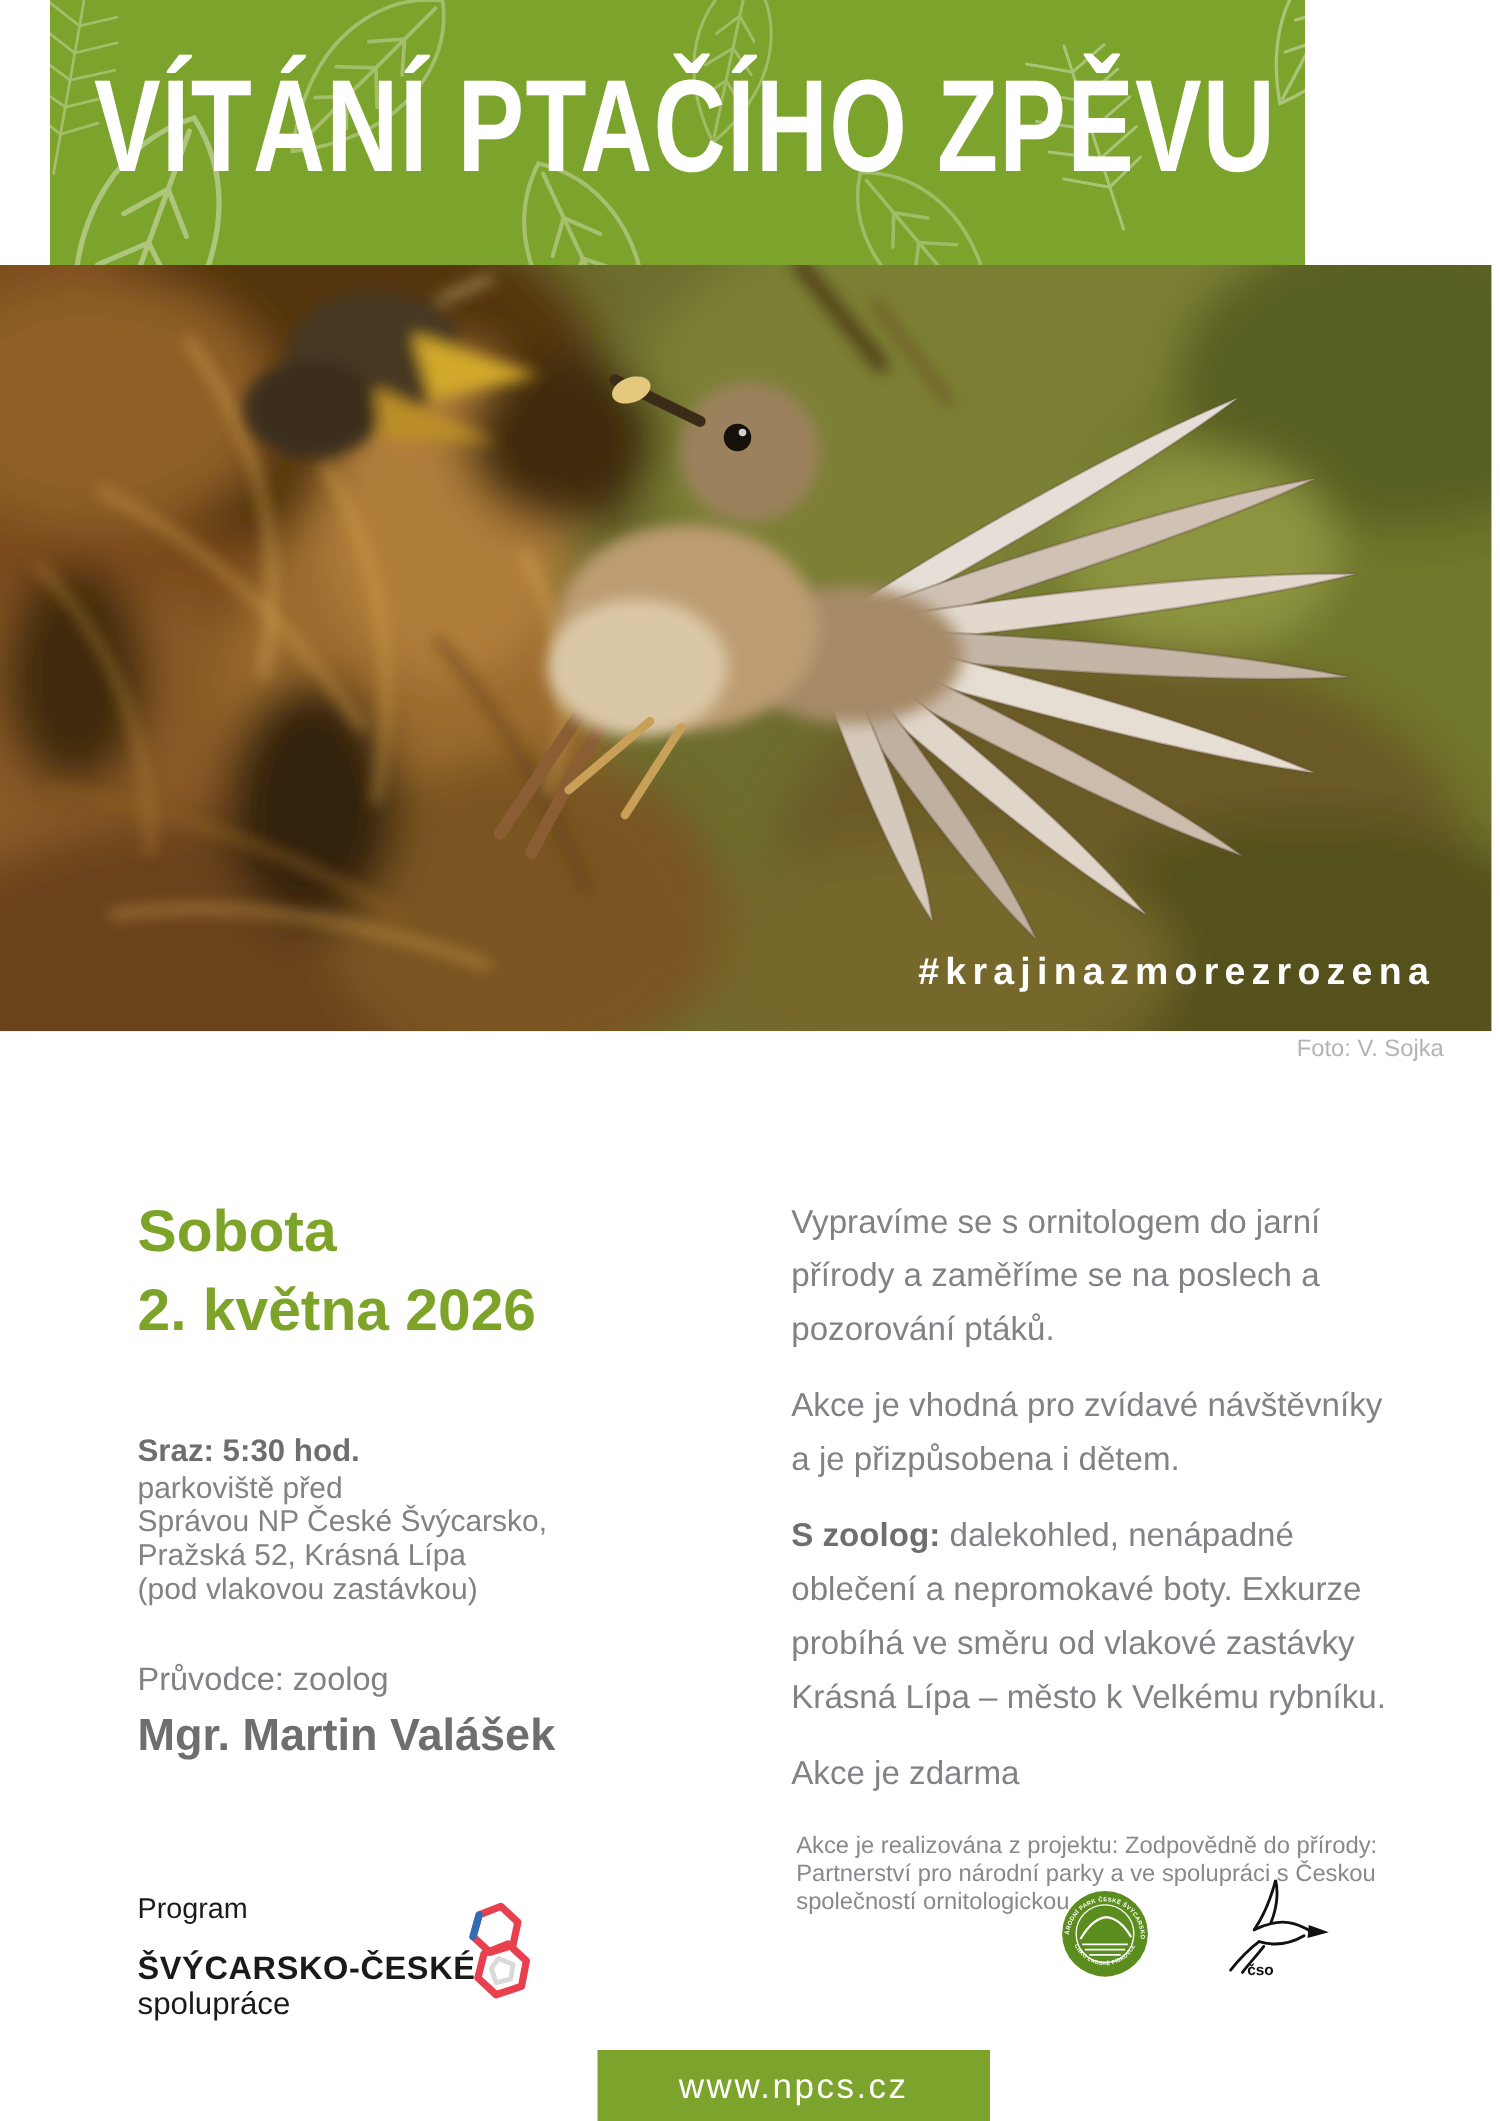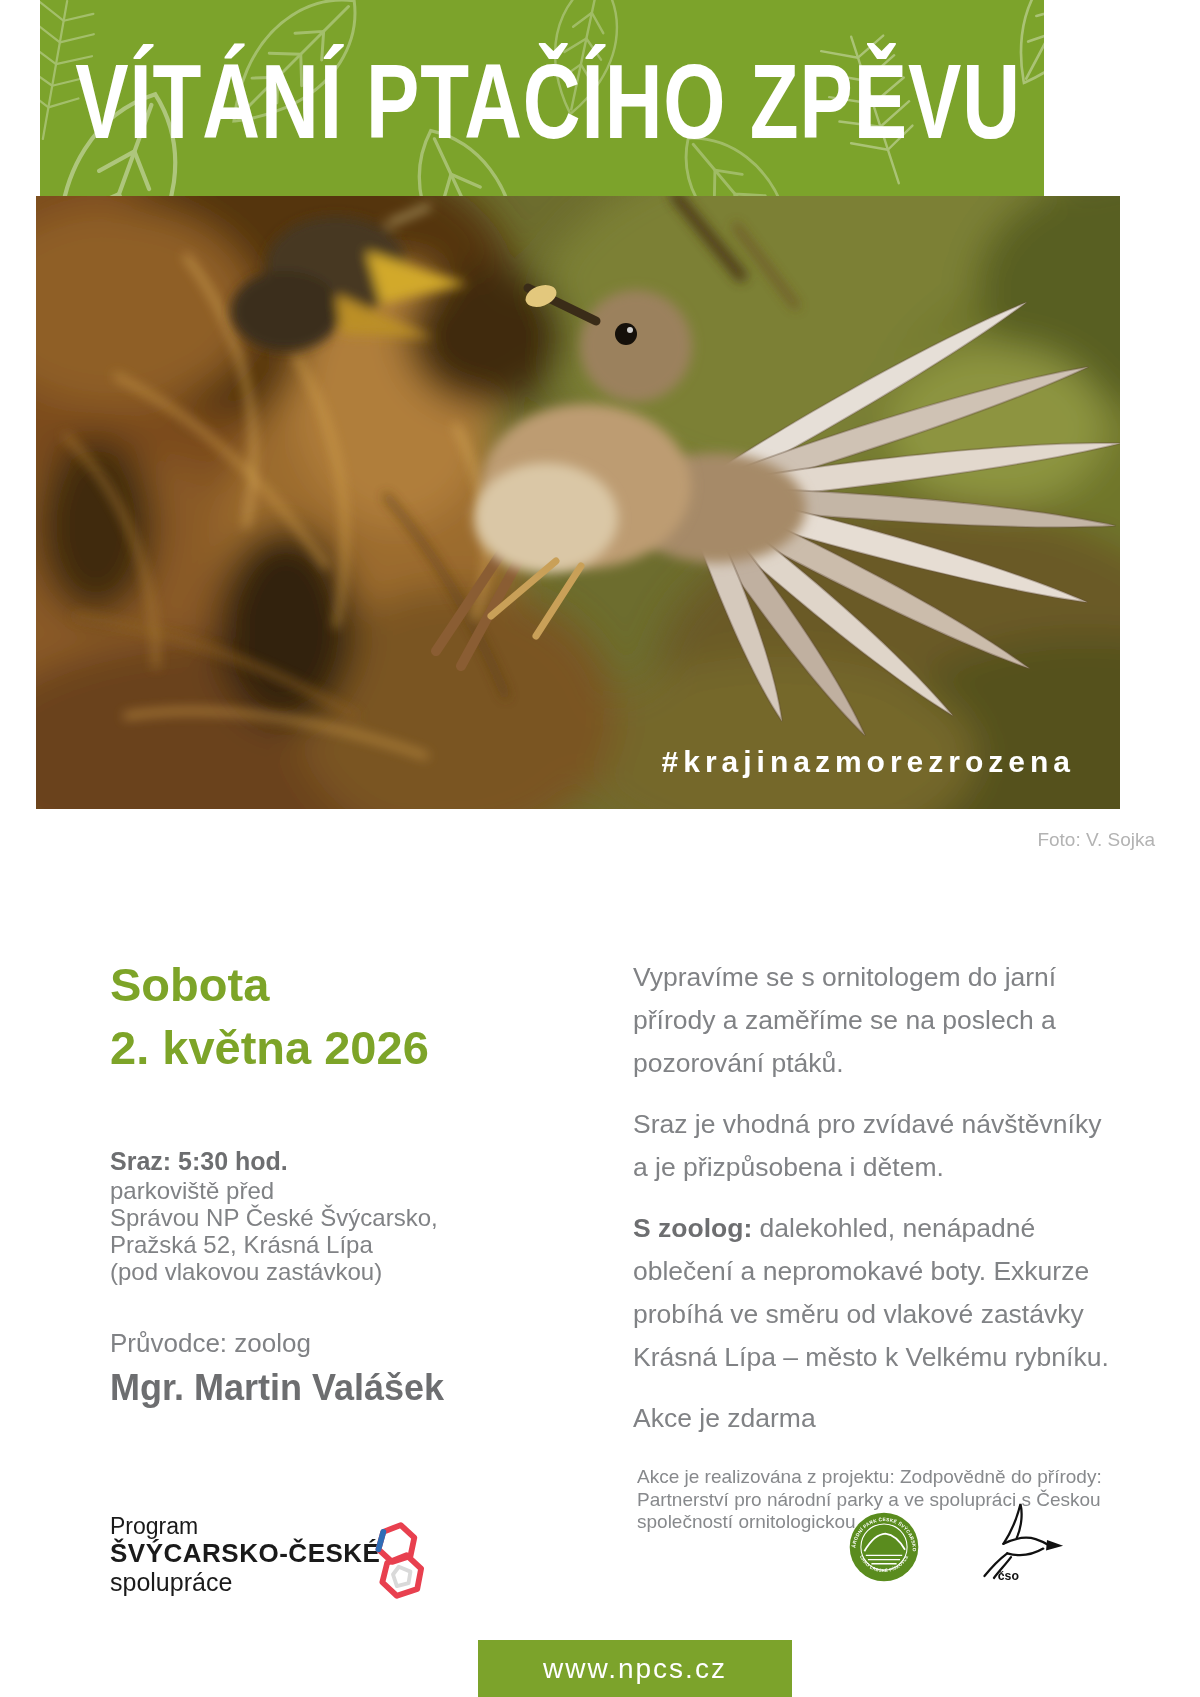--- a/index.html
+++ b/index.html
@@ -8,21 +8,21 @@
     font-family:"Liberation Sans",sans-serif;overflow:hidden;
   }
   
   .header{position:absolute;left:0;top:0;width:1004px;height:213px;
     background:var(--green,#7ca32b);overflow:hidden;margin-left:40px;}
   .header svg{position:absolute;left:0;top:0;}
   .title{position:absolute;left:0;right:0;top:42px;margin:0;text-align:center;
     color:#fff;font-size:86px;font-weight:800;letter-spacing:1px;
     transform:scale(0.93,1.22);transform-origin:50% 0;white-space:nowrap;}
   
-  .photo{position:absolute;left:0;top:196px;width:1084px;height:613px;overflow:hidden;margin-left:36px;}
+  .photo{position:absolute;left:0;top:212px;width:1193px;height:613px;overflow:hidden;}
   .photo svg{display:block;width:1200px;height:613px;}
   .hashtag{position:absolute;right:45px;bottom:30px;color:#fff;
     font-size:30px;font-weight:bold;letter-spacing:5px;}
   .credit{position:absolute;right:45px;top:829px;color:var(--credit_gray,#b3b3b3);font-size:19px;}
   
   .date{position:absolute;left:110px;top:953px;color:var(--date_green,#7da428);
     font-size:47px;font-weight:bold;line-height:63px;}
   .meeting{position:absolute;left:110px;top:1146px;width:430px;
     color:var(--body_gray,#808285);font-size:24px;line-height:27px;}
   .meeting .sraz{font-size:25px;line-height:31px;font-weight:bold;color:var(--dark_gray,#6d6e70);}
@@ -32,21 +32,21 @@
   
   .desc{position:absolute;left:633px;top:956px;width:478px;
     color:var(--body_gray,#808285);font-size:26.5px;line-height:43px;}
   .desc p{margin:0 0 18px 0;}
   .desc .b{font-weight:bold;color:var(--dark_gray,#6d6e70);}
   .desc .zdarma{margin-top:8px;}
   .fine{margin-top:26px;font-size:19px;line-height:22.5px;color:#87898c;width:482px;padding-left:4px;}
   
   .swiss{position:absolute;left:110px;top:1513px;color:#1a1a1a;}
   .swiss .l1{font-size:23px;line-height:26px;}
-  .swiss .l2{font-size:26px;line-height:29px;font-weight:bold;letter-spacing:0.5px;}
+  .swiss .l2{font-size:26px;line-height:29px;font-weight:bold;letter-spacing:0.5px;margin-top:21px;}
   .swiss .l3{font-size:25px;line-height:28px;}
   .swiss-logo{position:absolute;left:362px;top:1518px;}
   .ministry{position:absolute;left:645px;top:1534px;}
   .ministry .min-text{margin-top:5px;font-size:14.5px;font-weight:bold;color:#111;
     white-space:nowrap;transform:scaleX(0.82);transform-origin:left;}
   .np-badge{position:absolute;left:849px;top:1512px;}
   .cso{position:absolute;left:975px;top:1498px;}
   
   .footer{position:absolute;left:478px;top:1640px;width:314px;height:57px;
     background:var(--green,#7ca32b);display:flex;align-items:center;justify-content:center;}
@@ -180,21 +180,21 @@
     <div>(pod vlakovou zastávkou)</div>
   </div>
 
   <div class="guide">
     <div class="intro">Průvodce: zoolog</div>
     <div class="name">Mgr. Martin Valášek</div>
   </div>
 
   <div class="desc">
     <p>Vypravíme se s ornitologem do jarní přírody a zaměříme se na poslech a pozorování ptáků.</p>
-    <p>Sraz je vhodná pro zvídavé návštěvníky a je přizpůsobena i dětem.</p>
+    <p>Akce je vhodná pro zvídavé návštěvníky a je přizpůsobena i dětem.</p>
     <p><span class="b">S zoolog:</span><span> dalekohled, nenápadné oblečení a nepromokavé boty. Exkurze probíhá ve směru od vlakové zastávky Krásná Lípa – město k Velkému rybníku.</span></p>
     <p class="zdarma">Akce je zdarma</p>
     <div class="fine">Akce je realizována z projektu: Zodpovědně do přírody: Partnerství pro národní parky a ve spolupráci s Českou společností ornitologickou.</div>
   </div>
 
   <div class="swiss">
     <div class="l1">Program</div>
     <div class="l2">ŠVÝCARSKO-ČESKÉ</div>
     <div class="l3">spolupráce</div>
   </div>

